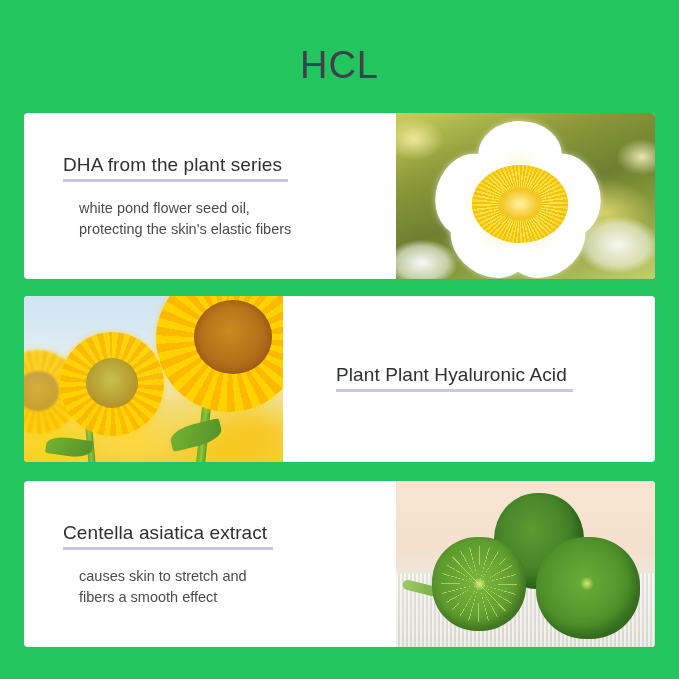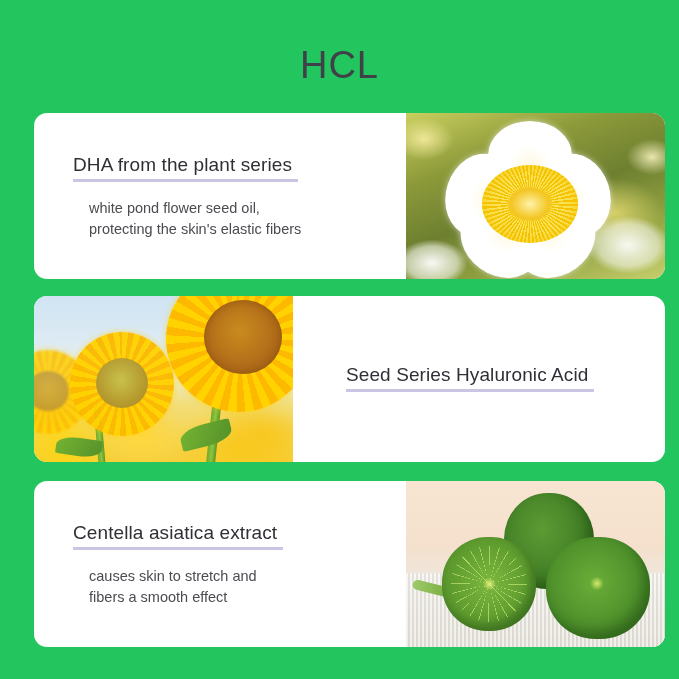--- a/index.html
+++ b/index.html
@@ -31,25 +31,25 @@
     font-size: 38px;
     font-weight: 400;
     letter-spacing: 1px;
     color: #3f4048;
     line-height: 48px;
   }
 
   
   .card {
     position: absolute;
-    left: 34px;
+    left: 24px;
     width: 631px;
     height: 166px;
     background: #ffffff;
-    border-radius: 13px;
+    border-radius: 4px;
     overflow: hidden;
     display: flex;
     flex-direction: row;
   }
   .card-1 { top: 113px; }
   .card-2 { top: 296px; flex-direction: row-reverse; }
   .card-3 { top: 481px; }
 
   .card-text {
     flex: 1 1 auto;
@@ -289,21 +289,21 @@
         <div class="petal p3"></div>
         <div class="petal p4"></div>
         <div class="petal p5"></div>
         <div class="flower-core"></div>
       </div>
     </div>
   </div>
 
   <div class="card card-2">
     <div class="card-text">
-      <div class="card-heading">Seed Series Hyaluronic Acid</div>
+      <div class="card-heading">Plant Plant Hyaluronic Acid</div>
     </div>
     <div class="card-media media-sunflower">
       <div class="sun-blur-1"></div>
       <div class="sun-blur-2"></div>
       <div class="stem stem-b"></div>
       <div class="stem stem-a"></div>
       <div class="leaf leaf-a"></div>
       <div class="leaf leaf-b"></div>
       <div class="sun sun-rays sun-c">
         <div class="sun-disc"></div>

